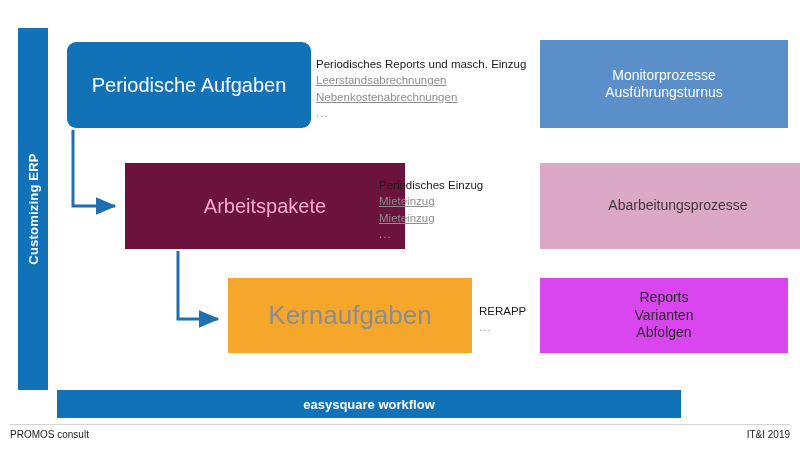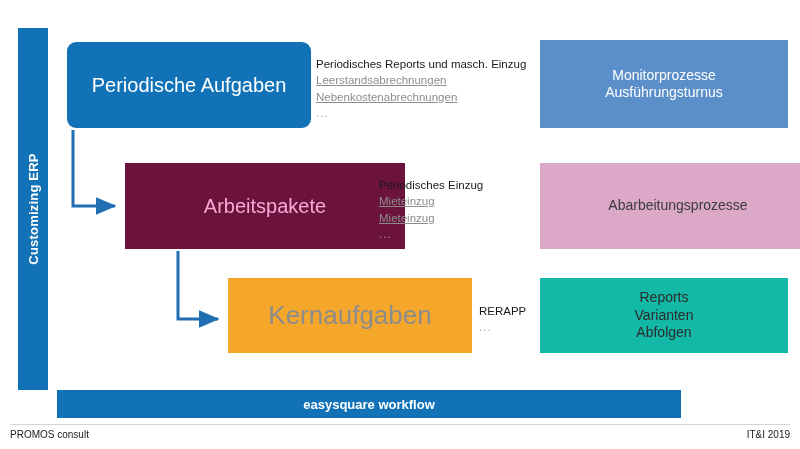--- a/index.html
+++ b/index.html
@@ -84,21 +84,21 @@
   .box-abarbeitung {
     left: 540px; top: 163px;
     width: 276px; height: 86px;
     background: #DCA8C8;
     color: #3A3A3A;
     font-size: 14px;
   }
   .box-reports {
     left: 540px; top: 278px;
     width: 248px; height: 75px;
-    background: #14b8a6;
+    background: #d946ef;
     color: #2B2B2B;
     font-size: 14px;
   }
 
   
   .annot {
     position: absolute;
     font-size: 11.5px;
     line-height: 1.42;
     white-space: nowrap;

